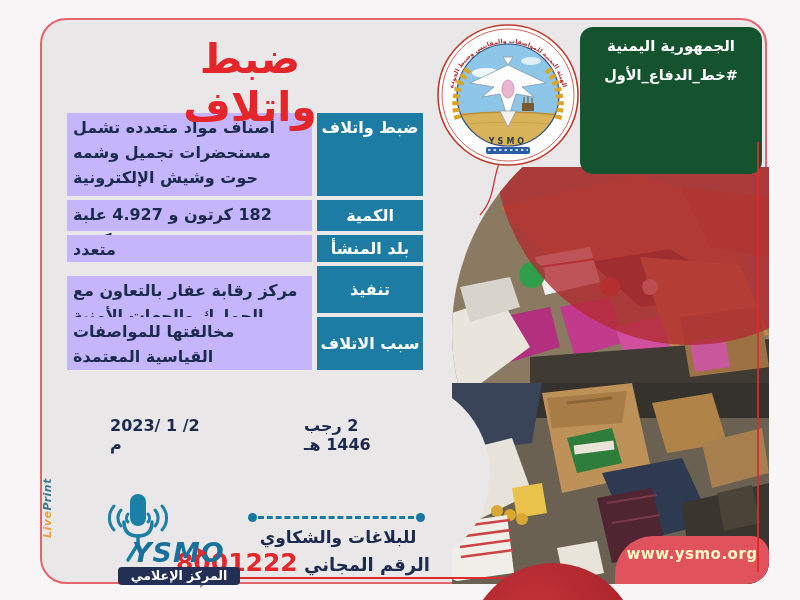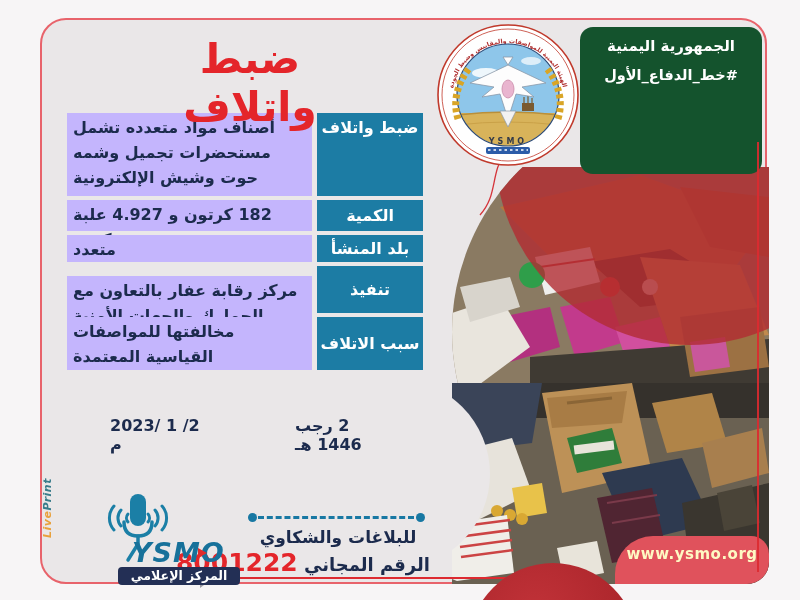--- a/index.html
+++ b/index.html
@@ -39,21 +39,21 @@
   
   .tbl-row{position:absolute;z-index:4;}
   .cell{position:absolute;box-sizing:border-box;}
   .cell.label{left:317px;width:106px;background:#1c7ca4;color:#fff;font-size:16px;font-weight:700;
           direction:rtl;text-align:center;display:flex;align-items:center;justify-content:center;}
   .cell.label.top{align-items:flex-start;padding-top:5px;}
   .cell.value{left:67px;width:245px;background:#c4b5fd;color:#1c2b4d;font-size:16px;font-weight:700;
           direction:rtl;text-align:left;padding:3px 10px 3px 6px;line-height:1.55;}
   
   .date{position:absolute;top:416px;color:#1c2b4d;font-size:16px;font-weight:800;direction:rtl;z-index:4;}
-  .date.hijri{left:295px;width:95px;text-align:left;}
+  .date.hijri{left:304px;width:95px;text-align:left;}
   .date.greg{left:110px;width:95px;text-align:left;}
   
   .dash-line{position:absolute;left:258px;top:516px;width:156px;border-top:3px dashed #1878a3;z-index:4;}
   .dot{position:absolute;top:513px;width:9px;height:9px;border-radius:50%;background:#1878a3;z-index:4;}
   .dot.l{left:248px;} .dot.r{left:416px;}
   .reports{position:absolute;left:252px;top:527px;width:172px;text-align:center;direction:rtl;
           color:#1c2b4d;font-size:17px;font-weight:800;z-index:4;}
   .freenum{position:absolute;left:230px;top:548px;width:200px;text-align:center;direction:rtl;
           color:#1c2b4d;font-size:18px;font-weight:800;z-index:4;white-space:nowrap;}
   .freenum .num{color:#e4252a;font-size:25px;font-weight:900;letter-spacing:.5px;}

